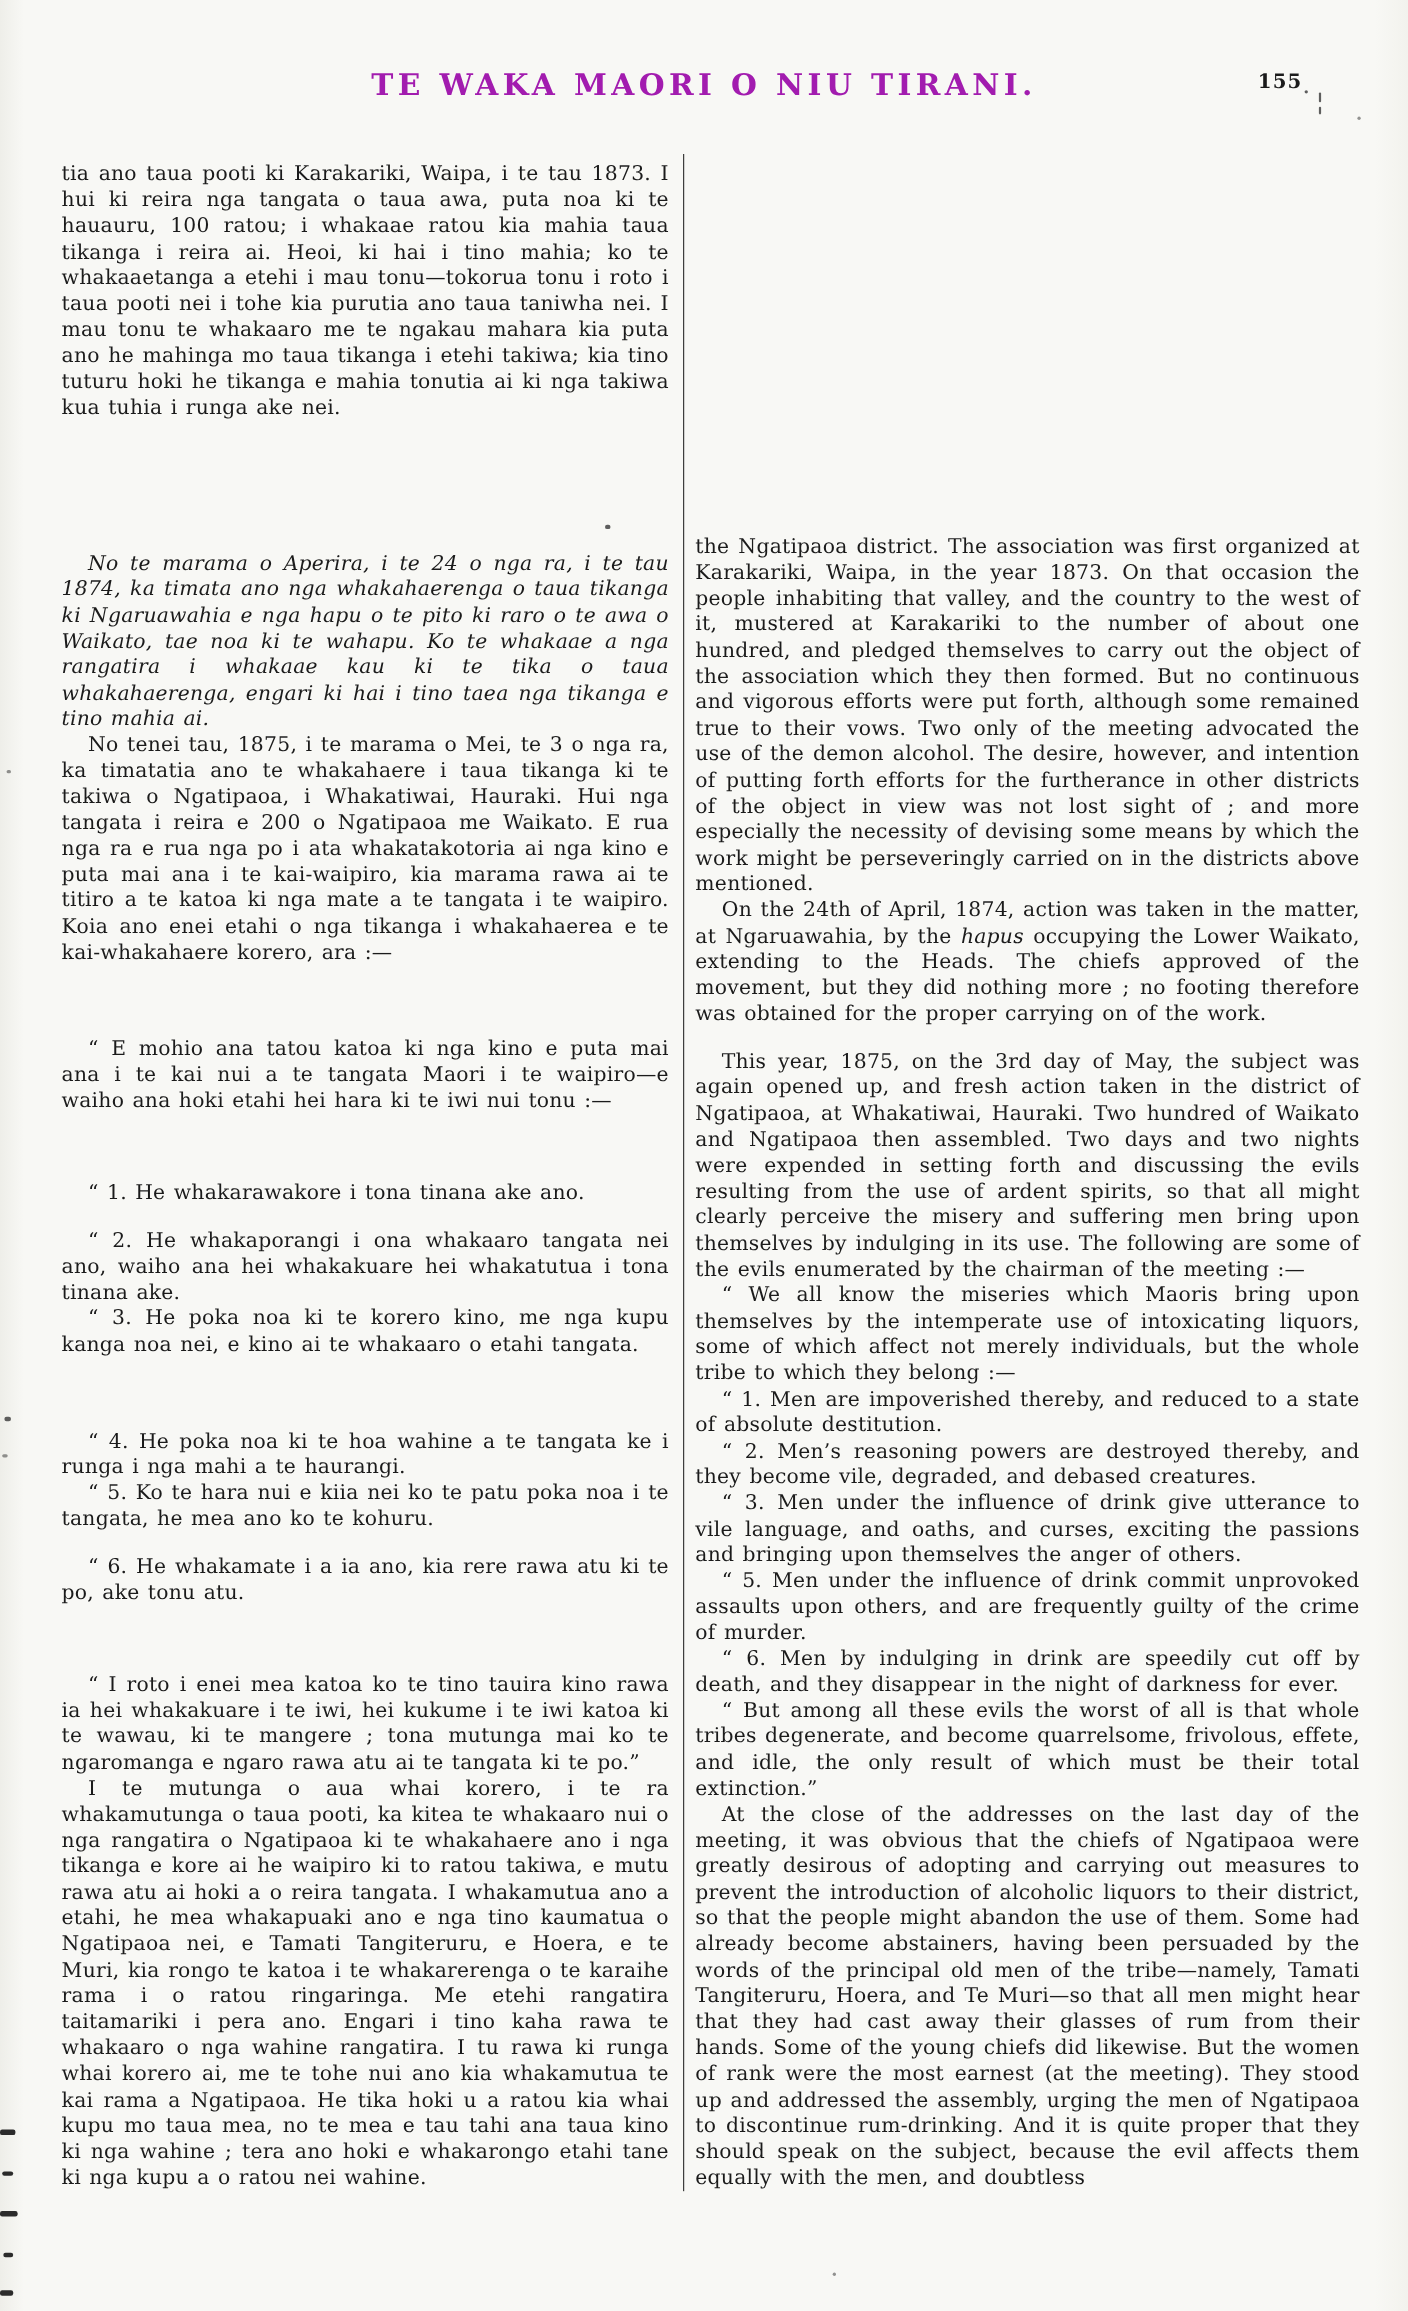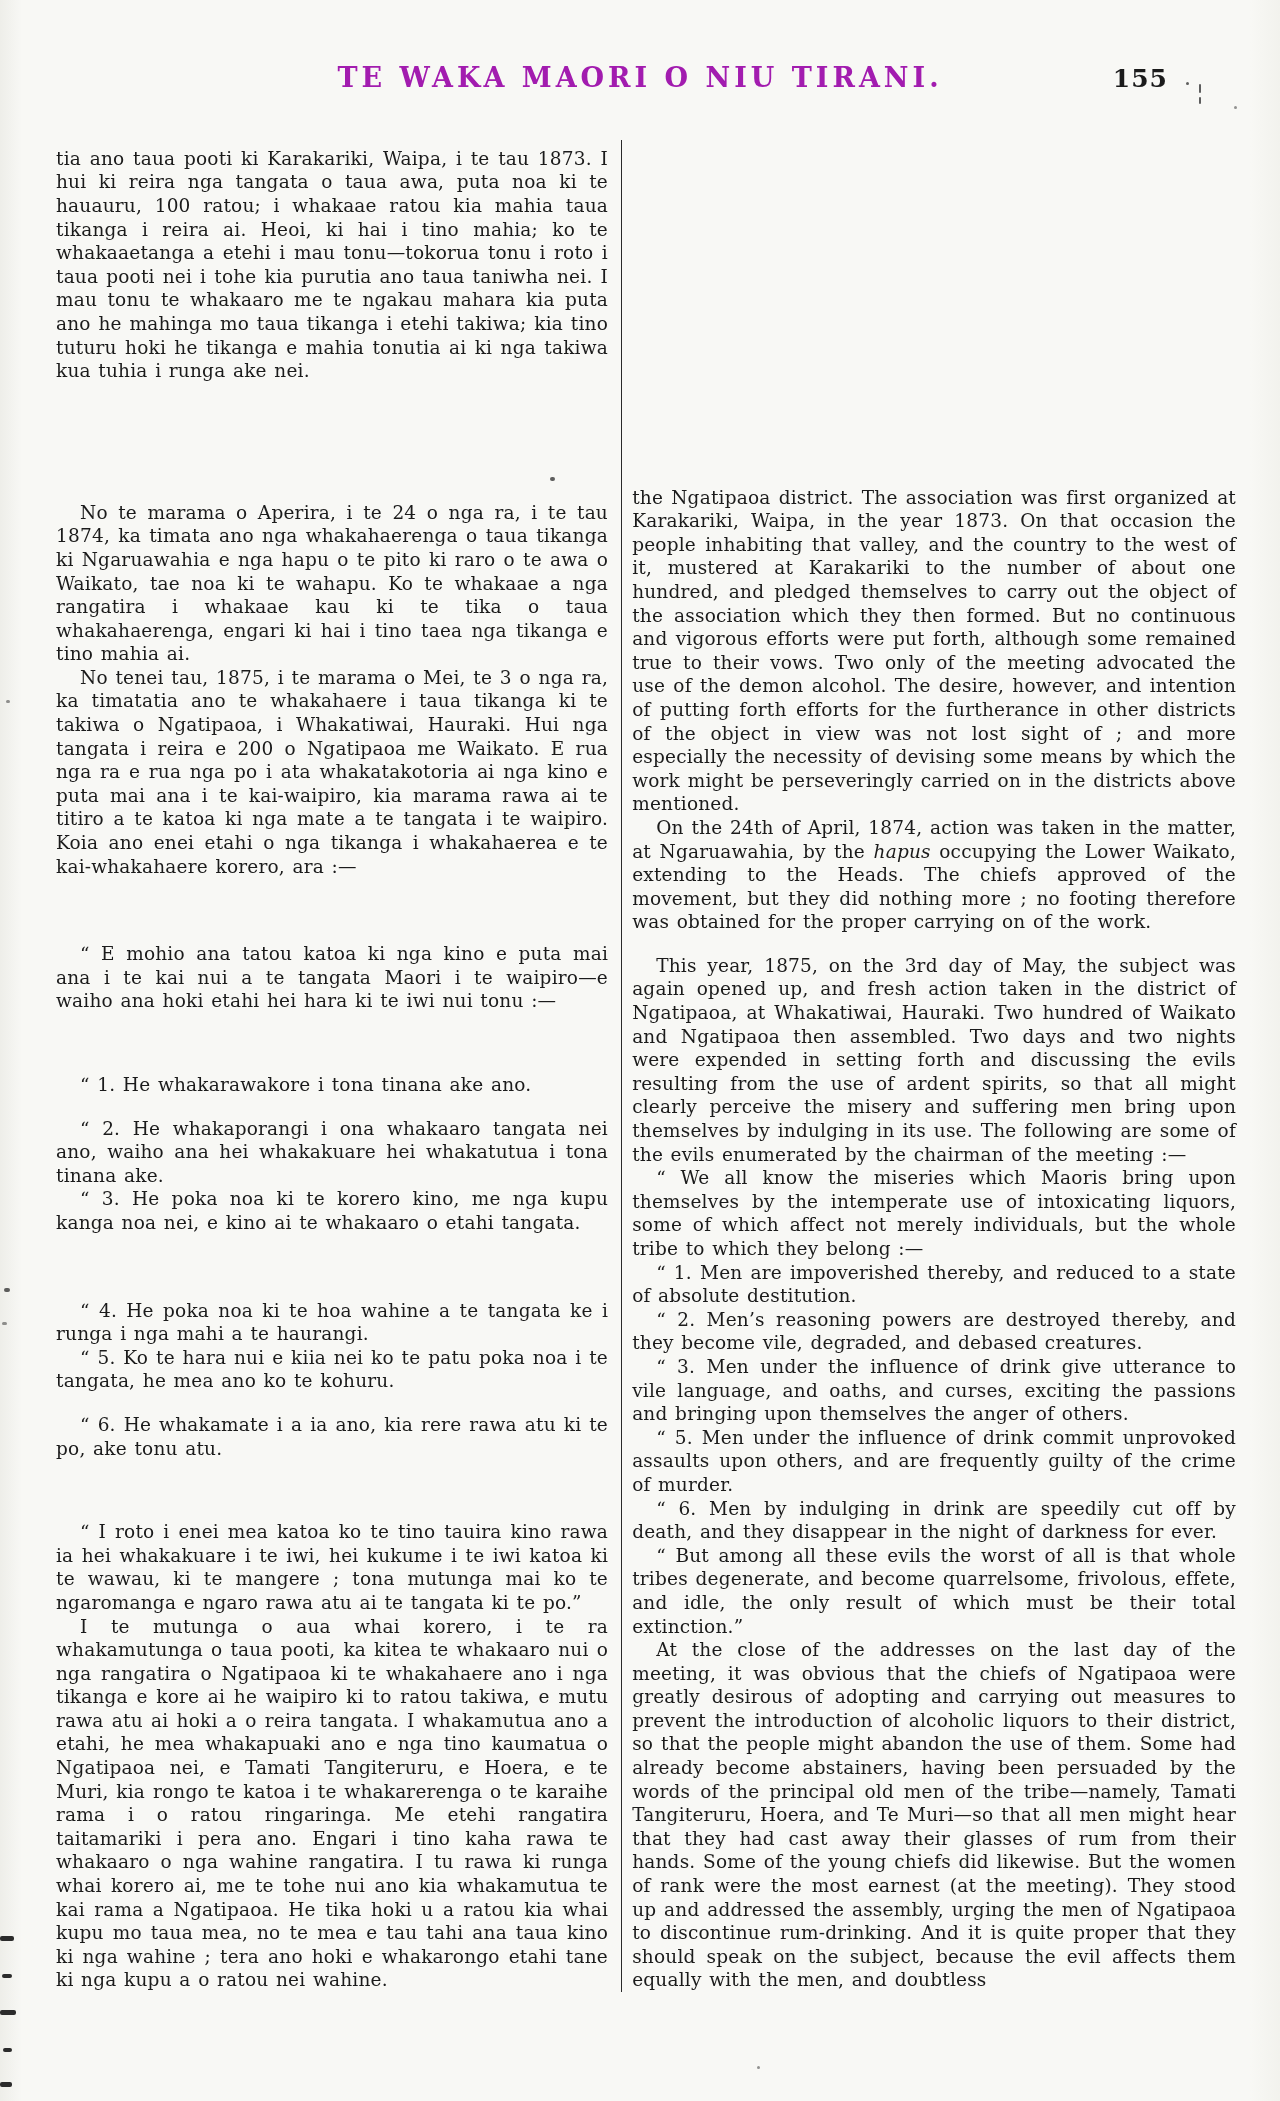--- a/index.html
+++ b/index.html
@@ -8,35 +8,35 @@
     background:linear-gradient(90deg,#eeeee9 0px,#f8f8f5 22px,#f8f8f5 1250px,#f2f2ed 1280px);
     font-family:"DejaVu Serif", serif;
     color:#1b1b1b;
   }
   .page-header{position:absolute;top:62px;left:0;right:0;height:50px;}
   .masthead{
     text-align:center;font-size:27px;font-weight:bold;letter-spacing:4px;
     color:#a21caf;
   }
   .page-number{
-    position:absolute;top:2px;right:112px;font-size:25px;font-weight:bold;letter-spacing:1px;
+    position:absolute;top:2px;right:96px;font-size:18px;font-weight:bold;letter-spacing:1px;
   }
   .columns{position:absolute;top:140px;left:56px;right:44px;display:flex;align-items:flex-end;}
   .col{flex:0 0 auto;}
   .col-left{width:552px;}
   .col-right{flex:1 1 auto;}
   .divider{width:2px;background:#2a2a2a;margin:0 11px 0 13px;height:1852px;}
   p{
     margin:0;text-align:justify;font-size:18.5px;line-height:23.6px;
     letter-spacing:0.2px;word-spacing:1.5px;
   }
   .indent{text-indent:24px;}
   .gap-sm{margin-top:20px;}
   .gap-md{margin-top:60px;}
-  .gap-xl{margin-top:118px;}
+  .gap-xl{margin-top:118px;font-style:italic;}
   .gap-q{margin-top:64px;}
   .ital{font-style:italic;}
   .artifact{position:absolute;background:#2b2b2b;border-radius:2px;}
   .a-soft{opacity:.75;}
   .a-faint{opacity:.5;}
 </style>
 </head>
 <body>
 
 <div class="page">

